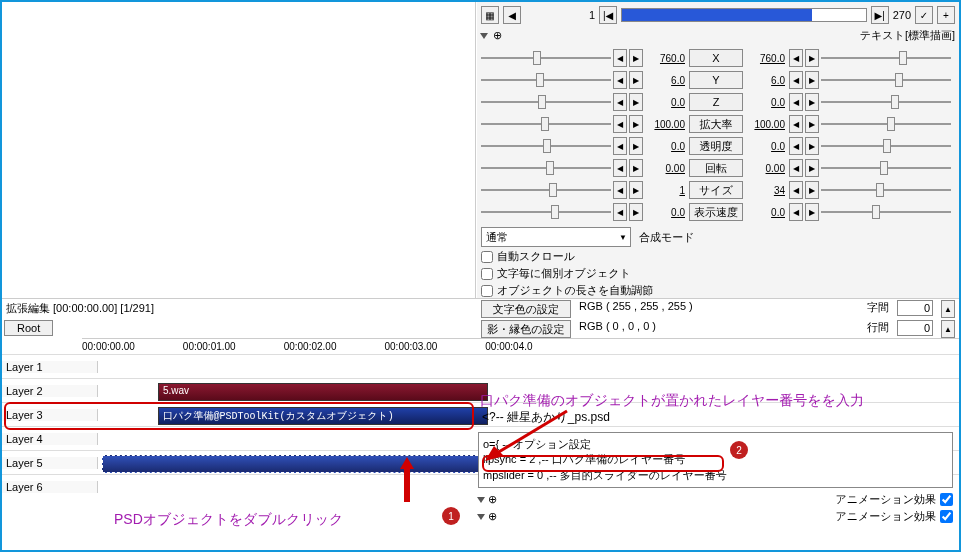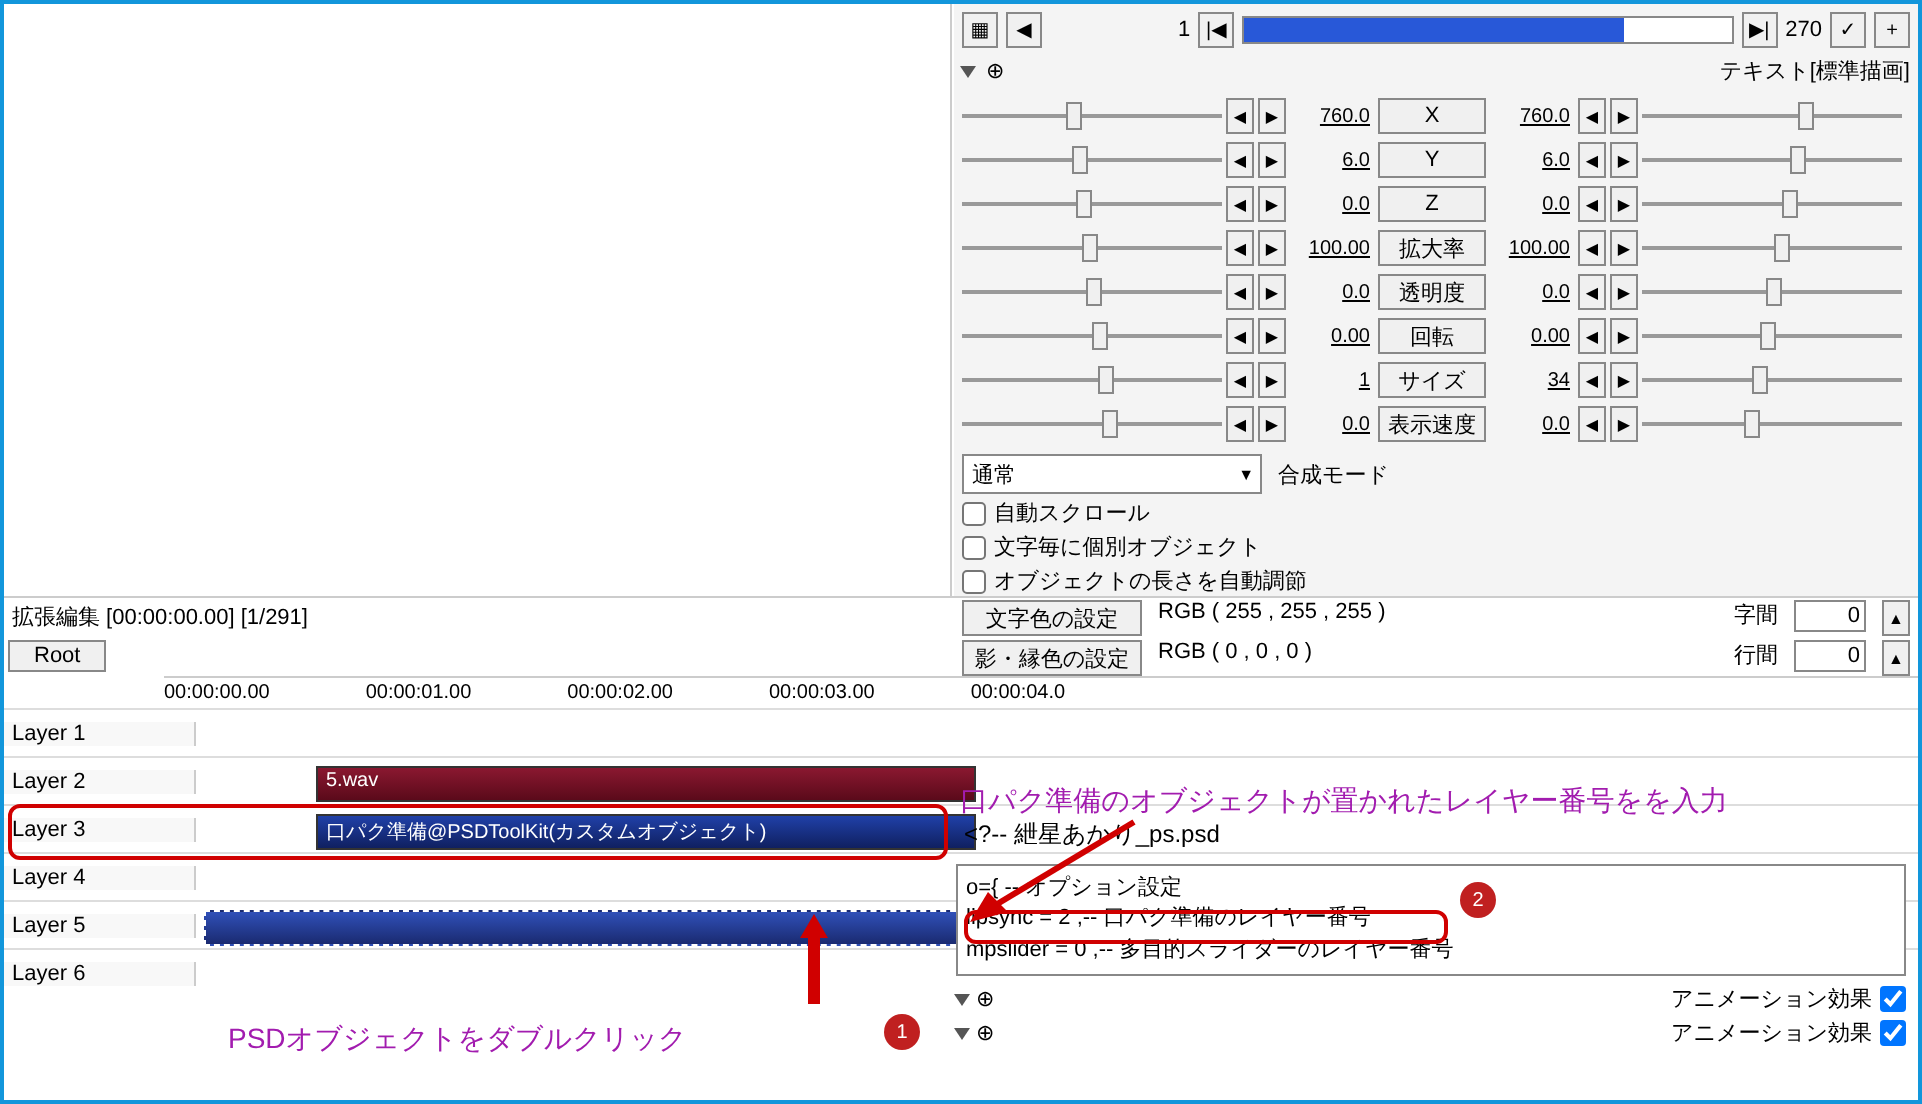--- a/index.html
+++ b/index.html
@@ -31,21 +31,21 @@
   .ni { width: 36px; height: 16px; border: 1px solid #888; text-align: right; padding: 0 2px; font-size: 11px; }
   .tl { position: relative; }
   .tlh { display: flex; align-items: center; padding: 2px 4px; font-size: 11px; border-top: 1px solid #ccc; }
   .root { border: 1px solid #888; background: #f0f0f0; padding: 1px 12px; margin: 2px; display: inline-block; cursor: pointer; font-size: 11px; }
   .ruler { display: flex; margin-left: 80px; font-size: 10px; gap: 48px; padding: 2px 0; border-top: 1px solid #ccc; }
   .lr { display: flex; height: 24px; border-top: 1px solid #ddd; align-items: center; }
   .ln { width: 96px; padding-left: 4px; font-size: 11px; border-right: 1px solid #ccc; background: #f8f8f8; }
   .lc { flex: 1; position: relative; height: 100%; }
   .clip { position: absolute; top: 16px; height: 18px; border: 1px solid #333; color: #fff; font-size: 10px; padding: 1px 4px; overflow: hidden; white-space: nowrap; margin-top: 12px; }
   .clip.red { background: linear-gradient(#8a1830, #5a0a1a); }
-  .clip.blue { background: linear-gradient(#2040a8, #102060); }
+  .clip.blue { background: linear-gradient(#2040a8, #102060); font-family: Liberation Mono, monospace; }
   .clip.blue2 { background: linear-gradient(#3050b8, #1a2a70); border: 1px dashed #fff; }
   .annot { position: absolute; color: #a21caf; font-size: 14px; font-weight: normal; pointer-events: none; z-index: 50; }
   .circ { width: 18px; height: 18px; border-radius: 50%; background: #c02020; color: #fff; display: inline-flex; align-items: center; justify-content: center; font-size: 10px; }
   .txtbox { background: #fff; border: 1px solid #888; padding: 4px; font-size: 11px; line-height: 1.4; margin: 4px 0; }
   .arrow-svg { position: absolute; pointer-events: none; }
   .redbox { position: absolute; border: 2px solid #d00000; border-radius: 6px; pointer-events: none; }
   .foot { display: flex; align-items: center; gap: 4px; font-size: 11px; margin-top: 2px; }
 </style>
 </head>
 <body>

